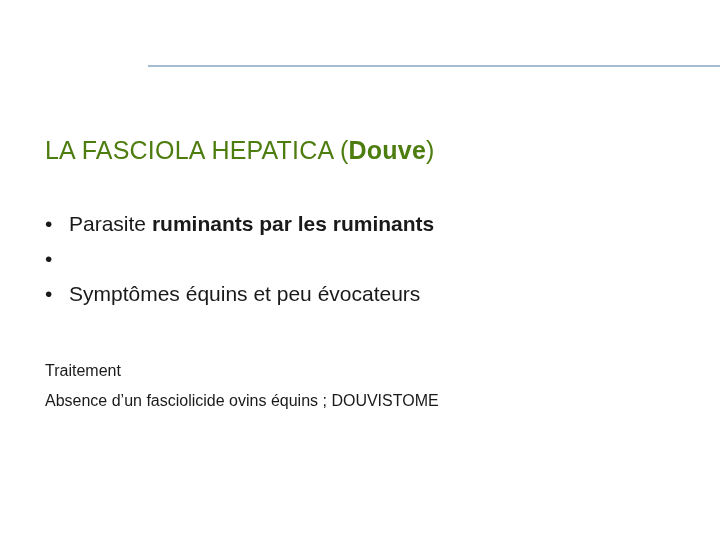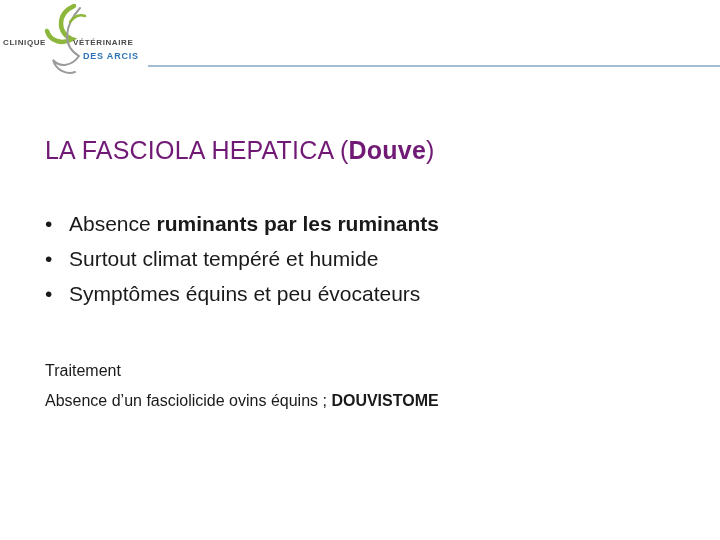--- a/index.html
+++ b/index.html
@@ -30,72 +30,61 @@
     font-size: 9px; letter-spacing: 0.8px; color: #2e74b5; font-weight: bold;
   }
   .header-rule {
     position: absolute; left: 148px; top: 65px;
     width: 572px; height: 2px; background: #a5bdd2;
   }
 
   
   .title {
     position: absolute; left: 45px; top: 136px;
-    font-size: 25px; font-weight: normal; color: #701a75;
+    font-size: 25px; font-weight: normal; color: #4d7c0f;
     letter-spacing: 0.2px; white-space: nowrap;
   }
   .title b { font-weight: bold; }
 
   
   .bullets {
     position: absolute; left: 45px; top: 206px;
     list-style: none; font-size: 21px; line-height: 35px;
   }
   .bullets li { display: flex; }
   .bullet-marker { width: 24px; flex: 0 0 24px; }
   .li-text { white-space: nowrap; }
   .li-text b { font-weight: bold; }
 
   
   .treatment {
     position: absolute; left: 45px; top: 356px;
     font-size: 16px; line-height: 30px;
   }
   .treatment p { white-space: nowrap; }
-  .treatment b { font-weight: bold; }
+  .treatment b { font-weight: normal; }
 </style>
 </head>
 <body>
 
 <div class="slide">
 
   <header class="header">
-    <div class="logo">
-      <svg class="logo-swirl" width="58" height="76" viewBox="0 0 58 76" fill="none" xmlns="http://www.w3.org/2000/svg">
-        <path d="M40 4 C 22 12, 24 32, 38 37 C 28 43, 16 39, 13 29" stroke="#8db63c" stroke-width="4.5" stroke-linecap="round" fill="none"></path>
-        <path d="M46 6 C 30 24, 28 44, 45 54 C 38 64, 26 66, 19 58 C 22 68, 32 73, 41 70" stroke="#9a9a9a" stroke-width="2" stroke-linecap="round" fill="none"></path>
-        <path d="M36 20 C 40 14, 46 12, 51 14" stroke="#8db63c" stroke-width="2.5" stroke-linecap="round" fill="none"></path>
-      </svg>
-      <span class="logo-clinique">CLINIQUE</span>
-      <span class="logo-veterinaire">VÉTÉRINAIRE</span>
-      <span class="logo-des-arcis">DES ARCIS</span>
-    </div>
     <div class="header-rule"></div>
   </header>
 
   <h1 class="title"><span>LA FASCIOLA HEPATICA (</span><b>Douve</b><span>)</span></h1>
 
   <ul class="bullets">
     <li>
       <span class="bullet-marker">•</span>
-      <span class="li-text"><span>Absence </span><b>ruminants par les ruminants</b></span>
+      <span class="li-text"><span>Parasite </span><b>ruminants par les ruminants</b></span>
     </li>
     <li>
       <span class="bullet-marker">•</span>
-      <span class="li-text"><span>Surtout climat tempéré et humide</span><b></b></span>
     </li>
     <li>
       <span class="bullet-marker">•</span>
       <span class="li-text"><span>Symptômes équins et peu évocateurs</span><b></b></span>
     </li>
   </ul>
 
   <div class="treatment">
     <p>Traitement</p>
     <p><span>Absence d’un fasciolicide ovins équins ; </span><b>DOUVISTOME</b></p>

